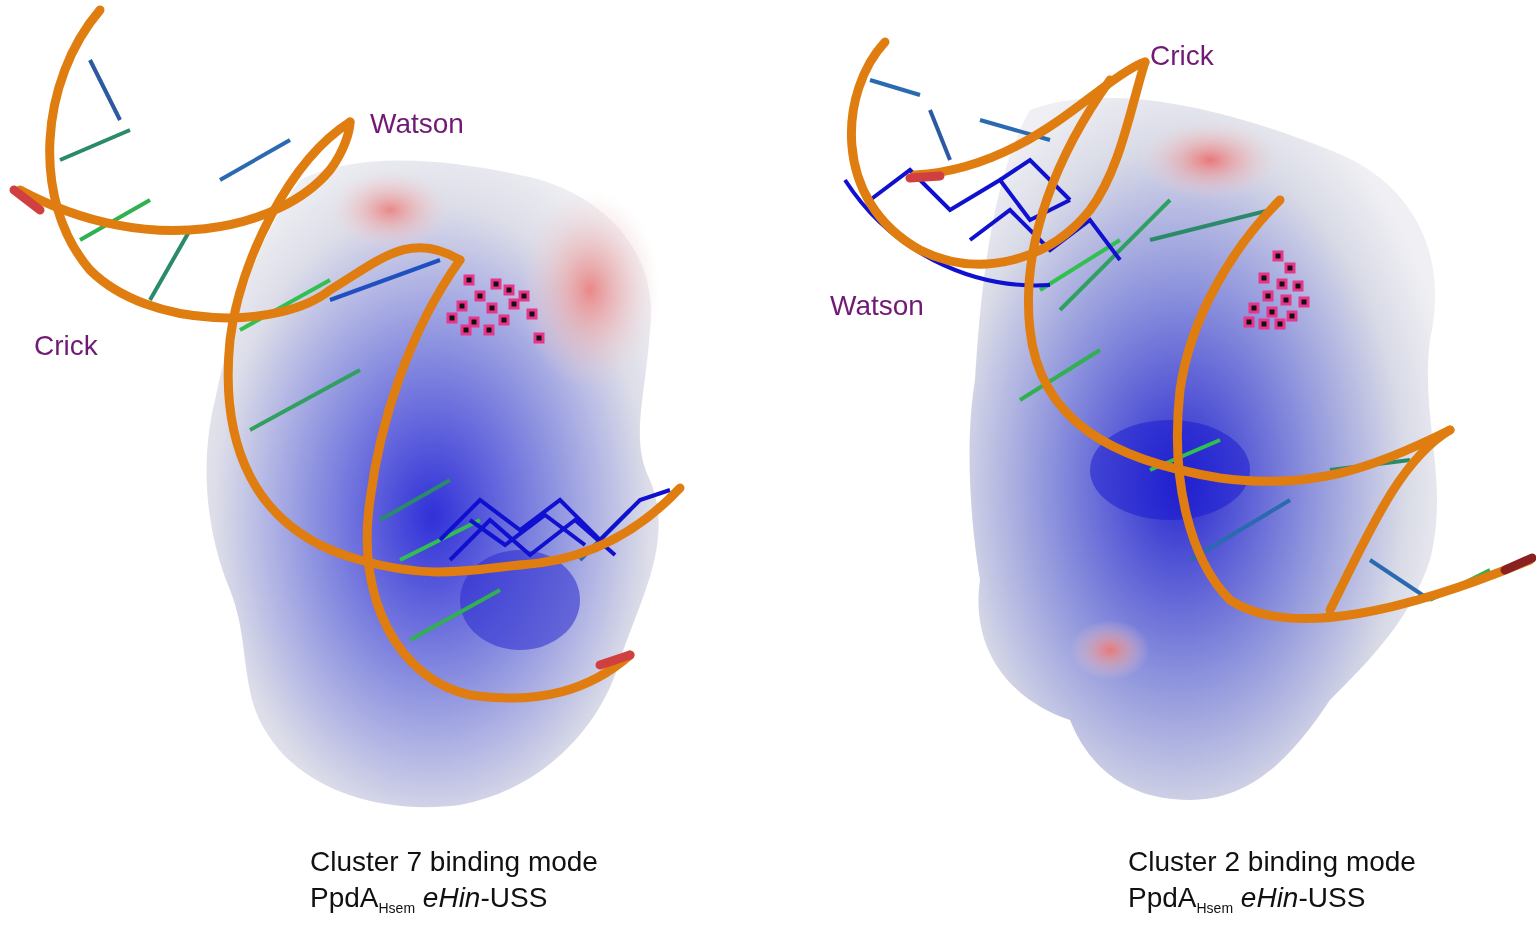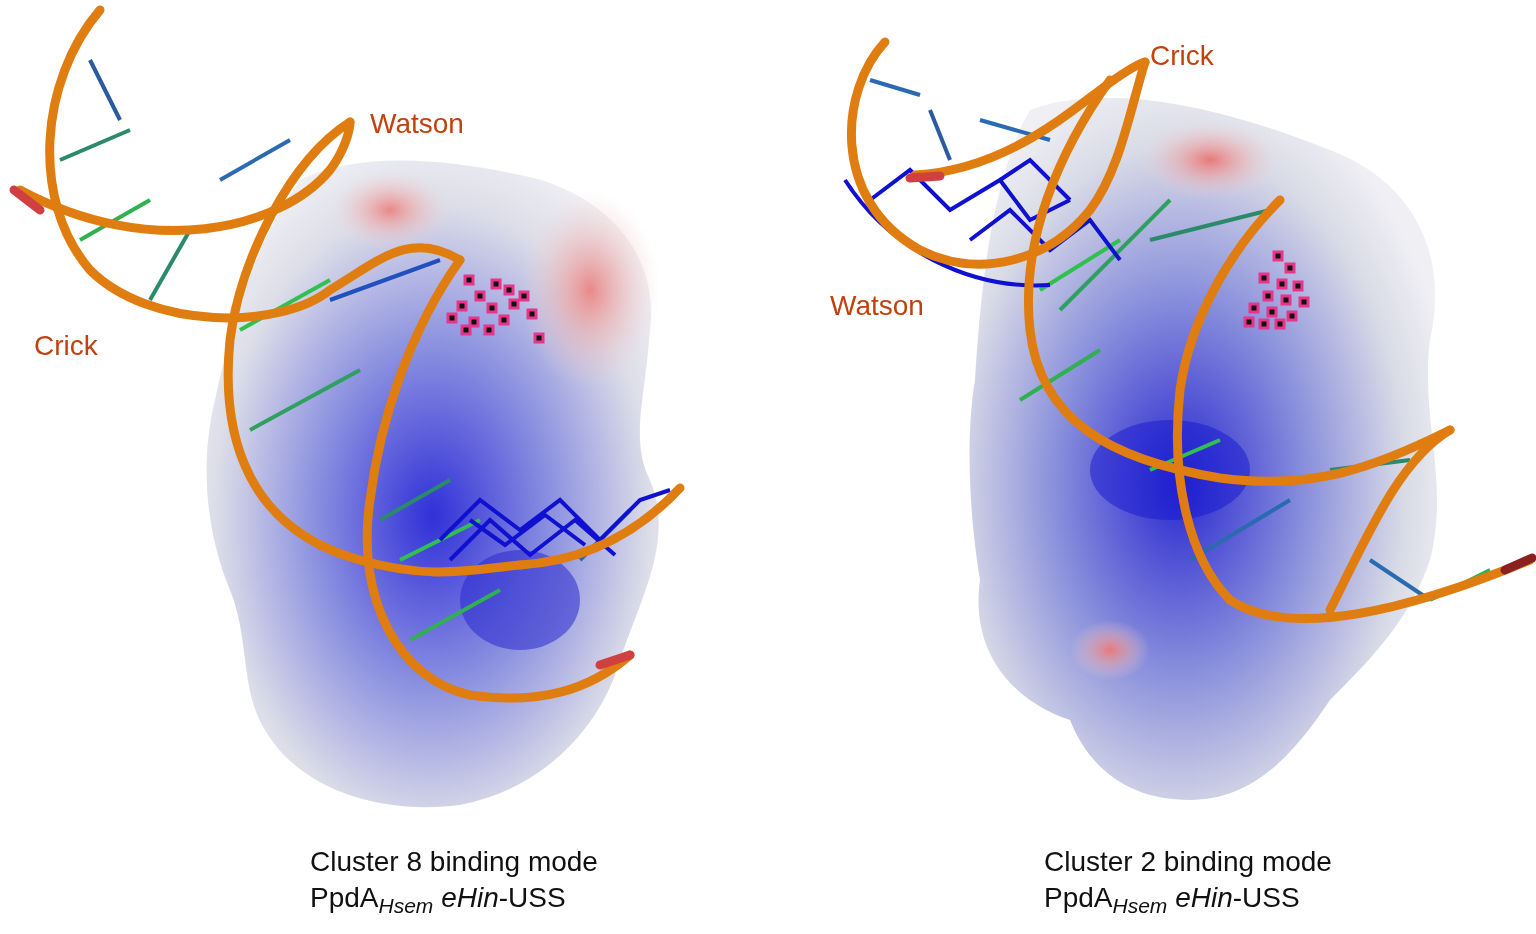--- a/index.html
+++ b/index.html
@@ -1,22 +1,22 @@
 <!DOCTYPE html>
 <html><head>
 <meta charset="utf-8">
 <style>
   html, body { margin:0; padding:0; background:#ffffff; }
   body { width:1536px; height:934px; position:relative; overflow:hidden;
          font-family:"Liberation Sans", "DejaVu Sans", sans-serif; color:#111; }
   .panel { position:absolute; top:0; height:840px; }
   .panel svg { position:absolute; left:0; top:0; }
-  .label { position:absolute; font-size:28px; color:#c2410c; }
+  .label { position:absolute; font-size:28px; color:#701a75; }
   .caption { position:absolute; font-size:28px; line-height:36px; color:#111; }
-  .caption sub { font-size:21px; font-style:italic; vertical-align:-6px; }
+  .caption sub { font-size:14px; vertical-align:-6px; }
   .caption i { }
 </style>
 </head>
 <body>
 
 <div class="panel" style="left:0;width:760px;">
   <svg width="760" height="840" viewBox="0 0 760 840">
     <defs>
       <radialGradient id="surf1" cx="50%" cy="55%" r="60%">
         <stop offset="0%" stop-color="#3030d8"></stop>
@@ -84,21 +84,21 @@
       <path d="M680,488 C650,520 600,560 520,565"></path>
     </g>
     <line x1="14" y1="190" x2="40" y2="210" stroke="#d04040" stroke-width="9" stroke-linecap="round"></line>
     <line x1="600" y1="665" x2="630" y2="655" stroke="#d04040" stroke-width="9" stroke-linecap="round"></line>
   </svg>
   <div class="label" style="left:370px;top:108px;">Watson</div>
   <div class="label" style="left:34px;top:330px;">Crick</div>
 </div>
 
 <div class="caption" style="left:310px;top:844px;">
-  <div>Cluster 8 binding mode</div>
+  <div>Cluster 7 binding mode</div>
   <div><span>PpdA</span><sub>Hsem</sub> <i>eHin</i><span>-USS</span></div>
 </div>
 
 <div class="panel" style="left:770px;width:766px;">
   <svg width="766" height="840" viewBox="0 0 766 840">
     <defs>
       <radialGradient id="surf2" cx="45%" cy="55%" r="60%">
         <stop offset="0%" stop-color="#2828d0"></stop>
         <stop offset="45%" stop-color="#8a90dc"></stop>
         <stop offset="80%" stop-color="#d8dae6"></stop>
@@ -158,16 +158,16 @@
       <path d="M510,200 C460,250 420,320 410,390 C400,480 420,560 460,600 C520,640 640,610 760,560"></path>
       <path d="M680,430 C630,460 600,530 560,610"></path>
     </g>
     <line x1="140" y1="178" x2="170" y2="176" stroke="#d04040" stroke-width="9" stroke-linecap="round"></line>
     <line x1="735" y1="570" x2="762" y2="558" stroke="#8a2020" stroke-width="9" stroke-linecap="round"></line>
   </svg>
   <div class="label" style="left:380px;top:40px;">Crick</div>
   <div class="label" style="left:60px;top:290px;">Watson</div>
 </div>
 
-<div class="caption" style="left:1044px;top:844px;">
+<div class="caption" style="left:1128px;top:844px;">
   <div>Cluster 2 binding mode</div>
   <div><span>PpdA</span><sub>Hsem</sub> <i>eHin</i><span>-USS</span></div>
 </div>
 
 </body></html>

